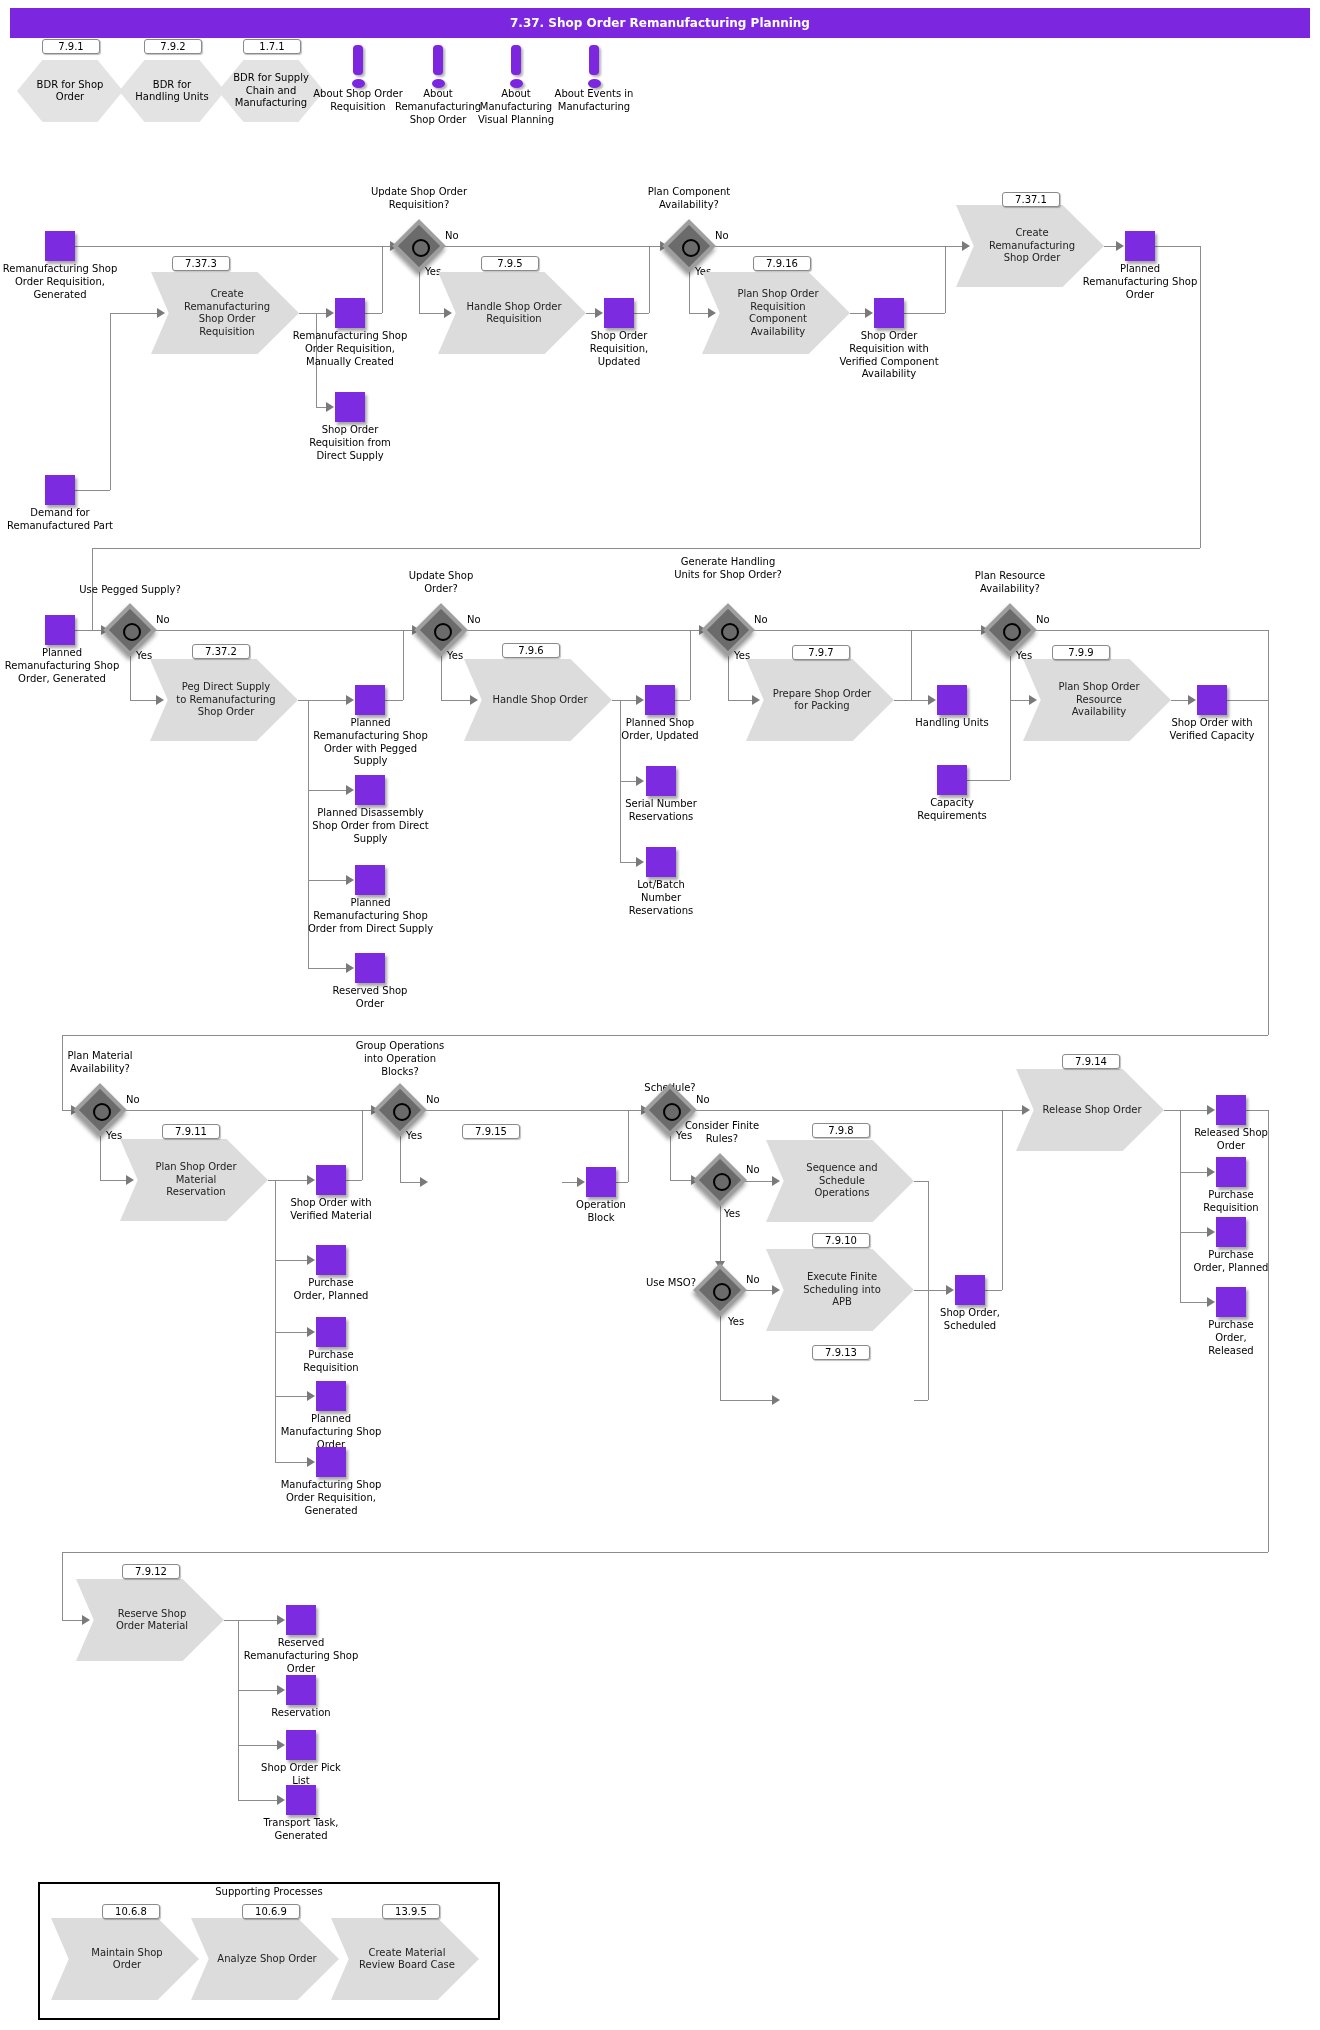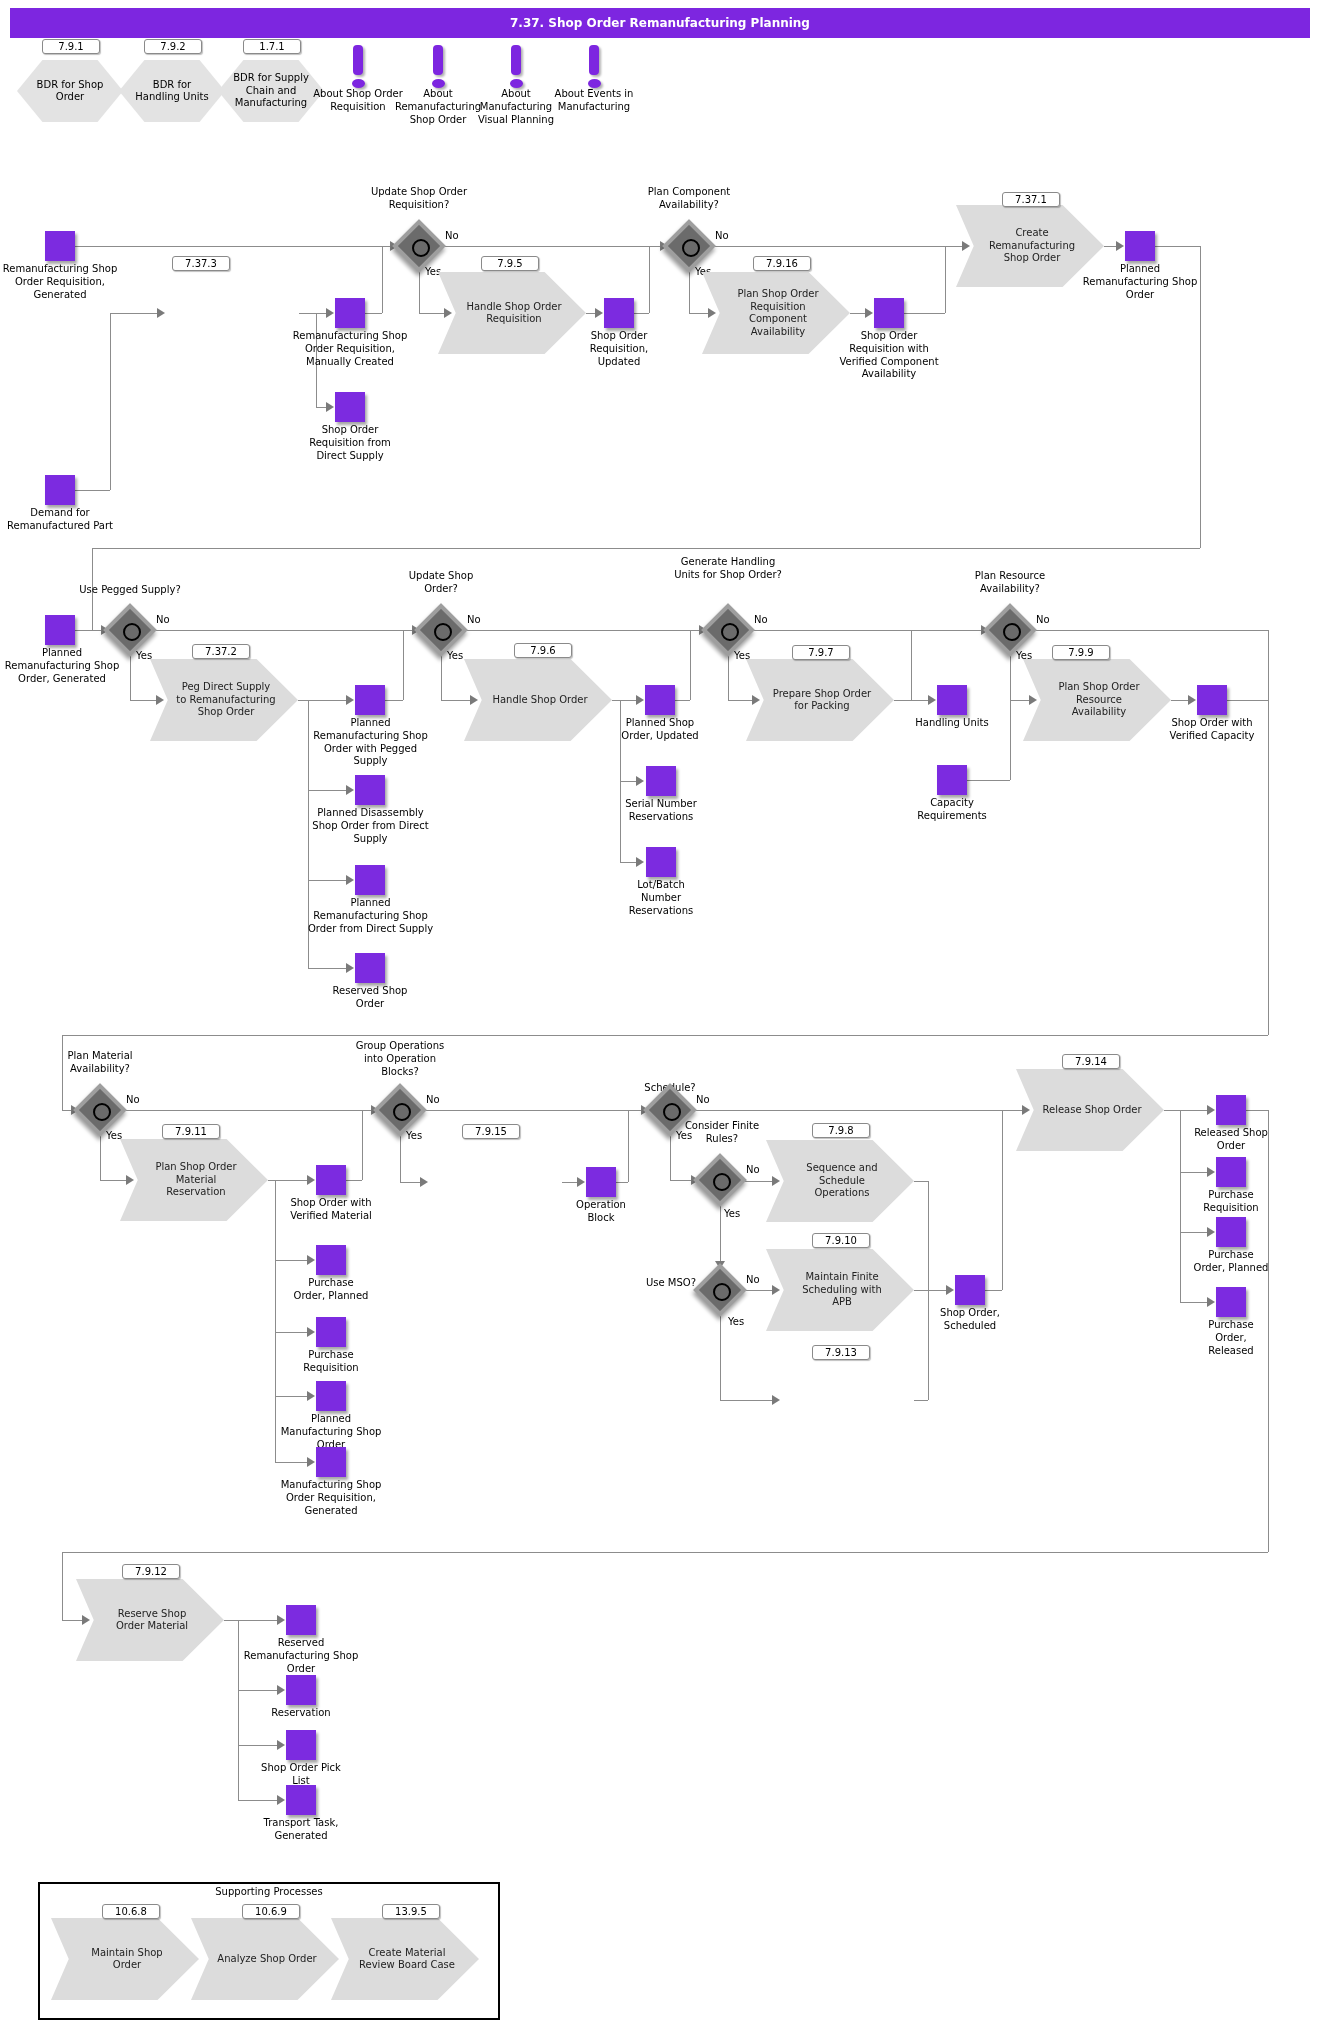--- a/index.html
+++ b/index.html
@@ -124,41 +124,42 @@
   <div class="sq" style="left:286px;top:1605px"></div>
   <div class="lbl" style="left:241px;top:1637px;width:120px">Reserved Remanufacturing Shop Order</div>
   <div class="sq" style="left:286px;top:1675px"></div>
   <div class="lbl" style="left:256px;top:1707px;width:90px">Reservation</div>
   <div class="sq" style="left:286px;top:1730px"></div>
   <div class="lbl" style="left:256px;top:1762px;width:90px">Shop Order Pick List</div>
   <div class="sq" style="left:286px;top:1785px"></div>
   <div class="lbl" style="left:256px;top:1817px;width:90px">Transport Task, Generated</div>
 
   <div class="badge" style="left:172px;top:256px">7.37.3</div>
+  <div class="proc" style="left:151px;top:272px">Create Remanufacturing Shop Order Requisition</div>
   <div class="badge" style="left:481px;top:256px">7.9.5</div>
   <div class="proc" style="left:438px;top:272px">Handle Shop Order Requisition</div>
   <div class="badge" style="left:753px;top:256px">7.9.16</div>
   <div class="proc" style="left:702px;top:272px">Plan Shop Order Requisition Component Availability</div>
   <div class="badge" style="left:1002px;top:192px">7.37.1</div>
   <div class="proc" style="left:956px;top:205px">Create Remanufacturing Shop Order</div>
   <div class="badge" style="left:192px;top:644px">7.37.2</div>
   <div class="proc" style="left:150px;top:659px">Peg Direct Supply to Remanufacturing Shop Order</div>
-  <div class="badge" style="left:514px;top:643px">7.9.6</div>
+  <div class="badge" style="left:502px;top:643px">7.9.6</div>
   <div class="proc" style="left:464px;top:659px">Handle Shop Order</div>
   <div class="badge" style="left:792px;top:645px">7.9.7</div>
   <div class="proc" style="left:746px;top:659px">Prepare Shop Order for Packing</div>
   <div class="badge" style="left:1052px;top:645px">7.9.9</div>
   <div class="proc" style="left:1023px;top:659px">Plan Shop Order Resource Availability</div>
   <div class="badge" style="left:162px;top:1124px">7.9.11</div>
   <div class="proc" style="left:120px;top:1139px">Plan Shop Order Material Reservation</div>
   <div class="badge" style="left:462px;top:1124px">7.9.15</div>
   <div class="badge" style="left:812px;top:1123px">7.9.8</div>
   <div class="proc" style="left:766px;top:1140px">Sequence and Schedule Operations</div>
   <div class="badge" style="left:812px;top:1233px">7.9.10</div>
-  <div class="proc" style="left:766px;top:1249px">Maintain Finite Scheduling with APB</div>
+  <div class="proc" style="left:766px;top:1249px">Execute Finite Scheduling into APB</div>
   <div class="badge" style="left:812px;top:1345px">7.9.13</div>
   <div class="badge" style="left:1062px;top:1054px">7.9.14</div>
   <div class="proc" style="left:1016px;top:1069px">Release Shop Order</div>
   <div class="badge" style="left:122px;top:1564px">7.9.12</div>
   <div class="proc" style="left:76px;top:1579px">Reserve Shop Order Material</div>
 
   <div class="dec" style="left:400px;top:227px"></div>
     <div class="ring" style="left:412px;top:239px"></div>
   <div class="lbl" style="left:364px;top:186px;width:110px">Update Shop Order Requisition?</div>
   <div class="yn" style="left:445px;top:230px">No</div>

